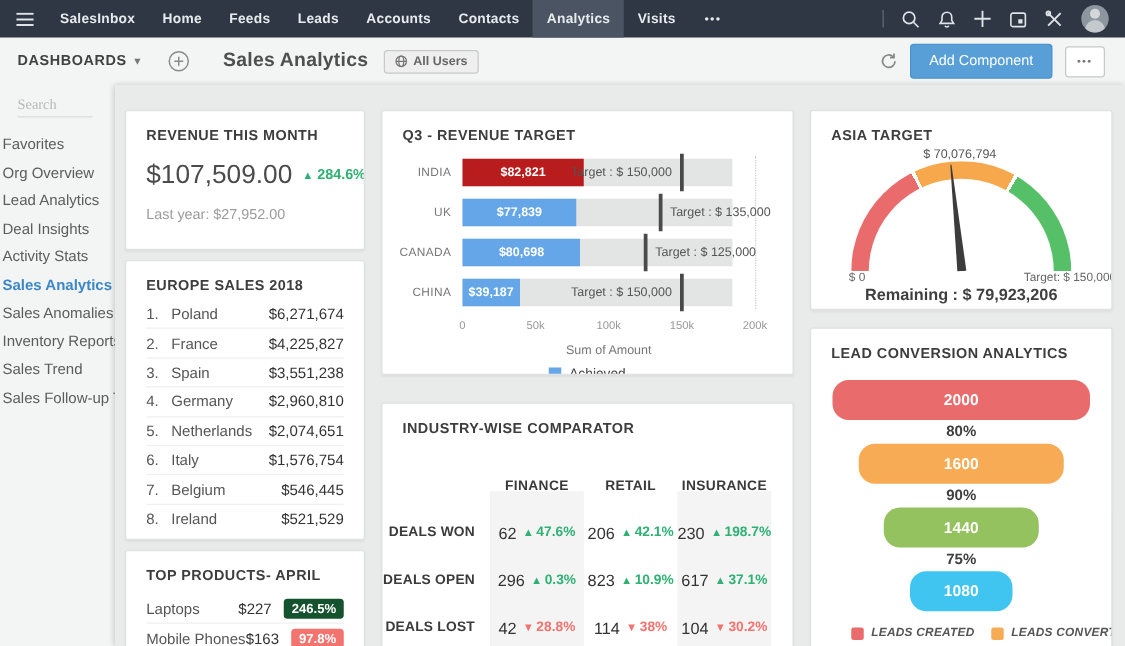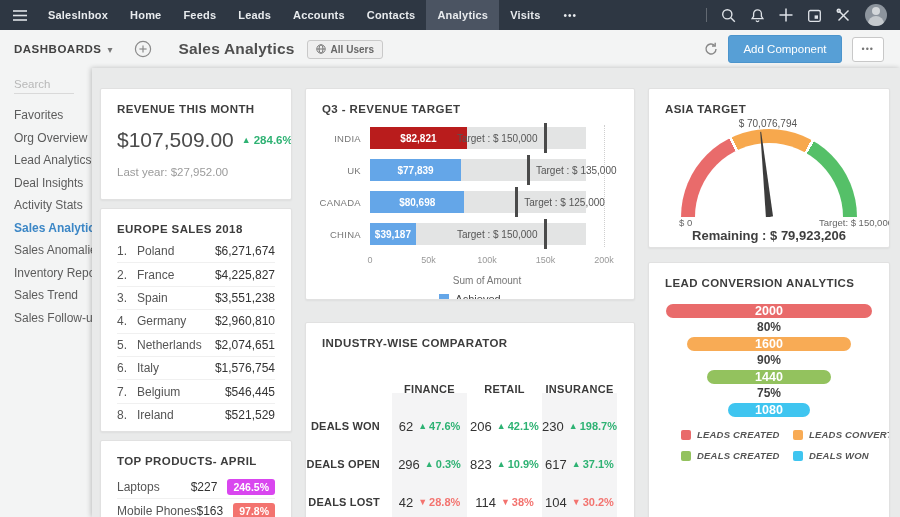--- a/index.html
+++ b/index.html
@@ -29,23 +29,23 @@
   .circle-plus { margin-left:22px; display:flex; cursor:pointer; }
   .page-title { margin:0 0 0 26px; font-size:15.5px; font-weight:600; color:#4f4f4f; letter-spacing:.2px; }
   .scope-badge { margin-left:12px; display:flex; align-items:center; gap:5px; background:#efefef; border:1px solid #c9c9c9; border-radius:3px; padding:3px 8px; font-size:10px; font-weight:600; color:#666; cursor:pointer; }
   .header-actions { margin-left:auto; display:flex; align-items:center; gap:10px; padding-right:16px; }
   .refresh-btn { display:flex; cursor:pointer; }
   .add-component-btn { background:#579fd6; border:1px solid #4b94cc; color:#fff; font-size:11.5px; padding:7px 14px; border-radius:3px; cursor:pointer; font-family:inherit; }
   .header-more-btn { background:#fff; border:1px solid #c8c8c8; color:#777; border-radius:3px; padding:8px 9px; font-size:9px; letter-spacing:1px; line-height:7px; cursor:pointer; font-family:inherit; }
 
   
   .sidebar { position:absolute; left:0; top:68px; width:92px; bottom:0; overflow:hidden; }
-  .side-search { margin:8px 0 10px 14px; width:60px; border:none; border-bottom:1px solid #d9d9d9; background:transparent; font-size:11.5px; color:#555; padding:2px 0 3px; outline:none; font-family:Liberation Sans, sans-serif; }
+  .side-search { margin:8px 0 10px 14px; width:60px; border:none; border-bottom:1px solid #d9d9d9; background:transparent; font-size:11.5px; color:#555; padding:2px 0 3px; outline:none; font-family:Liberation Serif, serif; }
   .side-search::placeholder { color:#b8b8b8; }
-  .side-item { padding-left:14px; font-size:12px; color:#5c5c5c; line-height:22.5px; white-space:nowrap; cursor:pointer; }
+  .side-item { padding-left:2px; font-size:12px; color:#5c5c5c; line-height:22.5px; white-space:nowrap; cursor:pointer; }
   .side-item.active { color:#3c87c6; font-weight:600; }
 
   
   .panel { position:absolute; left:92px; top:68px; right:0; bottom:0; background:#e9eaea; box-shadow:-1px 0 5px rgba(0,0,0,.22); }
   .card { position:absolute; background:#fff; border:1px solid #e1e1e1; border-radius:2px; box-shadow:0 1px 2px rgba(0,0,0,.05); overflow:hidden; }
   .card-title { font-size:11.5px; font-weight:700; color:#3d3d3d; letter-spacing:.4px; padding:14px 16px 0; }
 
   
   #card-revenue { left:8px; top:20px; width:192px; height:112px; }
   .rev-row { display:flex; align-items:center; gap:8px; padding:13px 16px 0; }
@@ -61,21 +61,21 @@
   .eu-row:last-child { border-bottom:none; }
   .eu-rank { width:20px; }
   .eu-val { margin-left:auto; color:#333; }
 
   
   #card-top-products { left:8px; top:372px; width:192px; height:130px; }
   .tp-rows { padding:8px 16px 0; }
   .tp-row { display:flex; align-items:center; height:24px; font-size:12px; color:#555; border-bottom:1px solid #f0f0f0; }
   .tp-val { margin-left:auto; color:#333; margin-right:10px; }
   .tp-badge { font-size:10.5px; font-weight:700; color:#fff; border-radius:3px; padding:2px 6px; }
-  .tp-badge.green { background:#d946ef; }
+  .tp-badge.green { background:#14532d; }
   .tp-badge.red { background:#f3736f; }
 
   
   #card-q3 { left:213px; top:20px; width:330px; height:212px; }
   .q3-plot { position:relative; margin:12px 30px 0 64px; }
   .q3-endline { position:absolute; left:100%; top:-2px; bottom:-2px; border-right:1px dotted #cfcfcf; }
   .q3-row { position:relative; height:22px; margin-bottom:10px; }
   .q3-cat { position:absolute; right:calc(100% + 9px); top:50%; transform:translateY(-50%); font-size:9.5px; color:#777; letter-spacing:.3px; }
   .q3-track { position:absolute; left:0; top:0; height:22px; background:#e3e4e4; }
   .q3-bar { position:absolute; left:0; top:0; bottom:0; display:flex; align-items:center; justify-content:center; color:#fff; font-size:10px; font-weight:700; cursor:pointer; }
@@ -112,21 +112,21 @@
   .arc-circle { width:176px; height:176px; border-radius:50%; }
   .arc-hole { position:absolute; left:50%; top:14px; width:148px; height:148px; margin-left:-74px; border-radius:50%; background:#fff; }
   .gauge-needle { position:absolute; top:42px; left:calc(50% - 4.5px); width:9px; height:86px; background:#3c3c3c; clip-path:polygon(45% 0, 55% 0, 90% 100%, 10% 100%); z-index:2; }
   .gauge-min { position:absolute; top:128px; left:30px; font-size:9.5px; color:#666; }
   .gauge-target { position:absolute; top:128px; left:170px; font-size:9.5px; color:#666; white-space:nowrap; }
   .gauge-remaining { position:absolute; top:139px; left:0; width:100%; text-align:center; font-size:13px; font-weight:600; color:#3f3f3f; }
 
   
   #card-funnel { left:556px; top:194px; width:242px; height:280px; }
   .fn-stack { width:206px; margin:15px auto 0; display:flex; flex-direction:column; align-items:center; }
-  .fn-pill { height:14px; border-radius:13px; color:#fff; font-size:12.5px; font-weight:700; display:flex; align-items:center; justify-content:center; cursor:pointer; }
+  .fn-pill { height:32px; border-radius:13px; color:#fff; font-size:12.5px; font-weight:700; display:flex; align-items:center; justify-content:center; cursor:pointer; }
   .fn-pct { height:19px; line-height:19px; font-size:12px; font-weight:700; color:#3f3f3f; }
   .fn-legend { margin:12px 0 0 32px; display:grid; grid-template-columns:112px auto; row-gap:10px; }
   .fn-leg-item { display:flex; align-items:center; gap:6px; font-size:9.5px; font-weight:600; color:#555; letter-spacing:.2px; white-space:nowrap;font-style:italic; }
   .fn-sw { width:10px; height:10px; border-radius:2px; flex:none; }
 </style>
 </head>
 <body>
 
 <div class="app">
 

